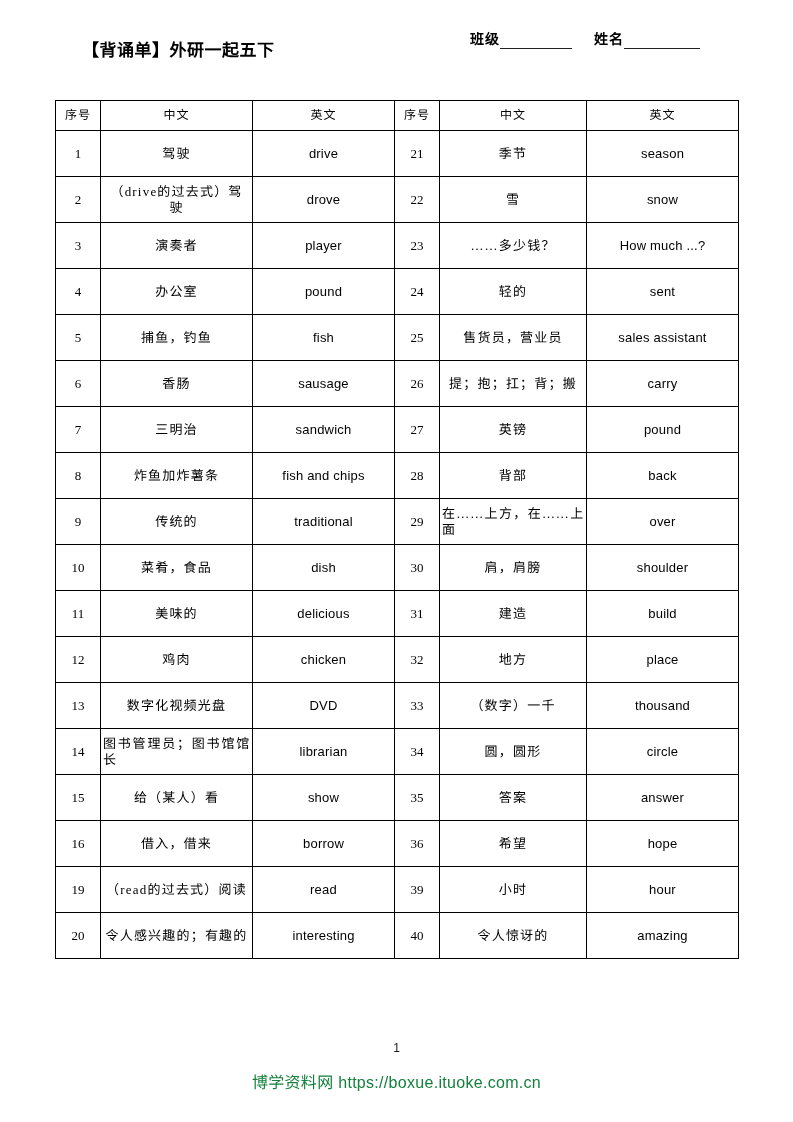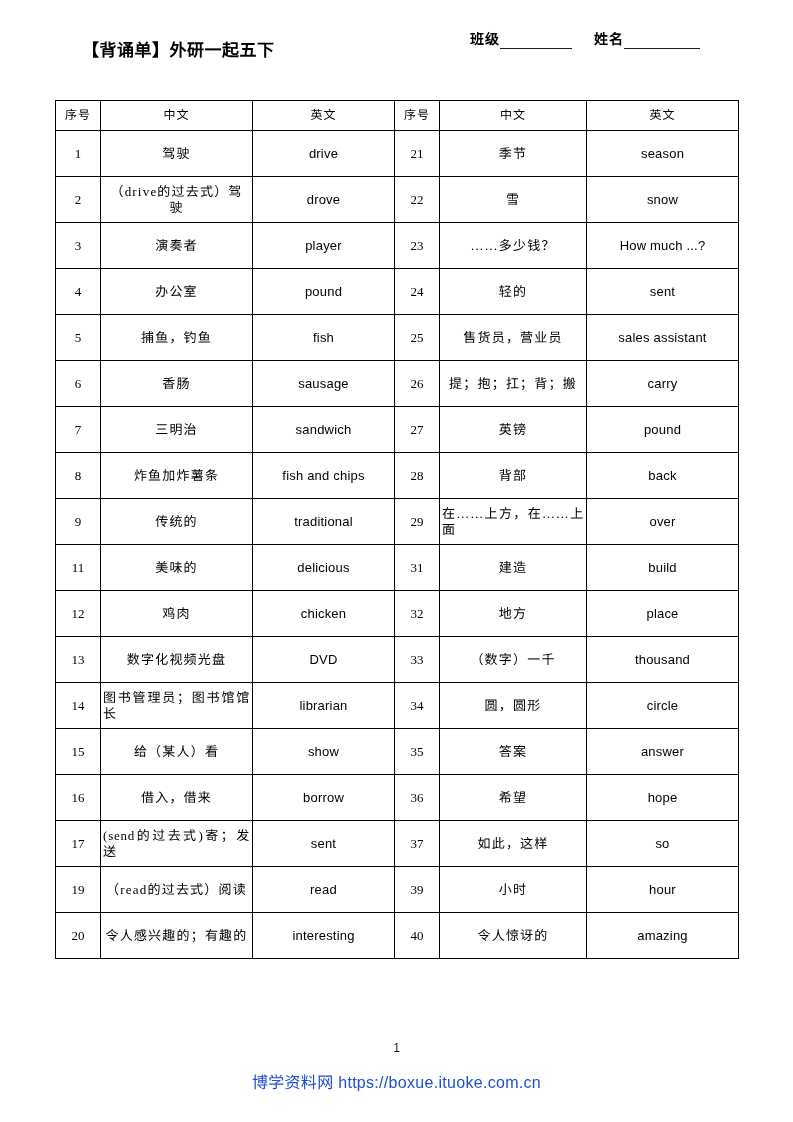--- a/index.html
+++ b/index.html
@@ -146,21 +146,21 @@
     color: #1a1a1a;
   }
   .watermark {
     position: absolute;
     left: 0;
     top: 1069px;
     width: 793px;
     text-align: center;
     font-family: "Liberation Sans", "DejaVu Sans", sans-serif;
     font-size: 16px;
-    color: #1d4ed8;
+    color: #15803d;
     letter-spacing: 0.3px;
   }
 </style>
 </head>
 <body>
 
 <div class="page">
 
   <div class="header-area">
 
@@ -270,20 +270,28 @@
         </tr>
         <tr>
           <td class="cell-idx">9</td>
           <td class="cell-cn">传统的</td>
           <td class="cell-en">traditional</td>
           <td class="cell-idx">29</td>
           <td class="cell-cn wrap">在……上方，在……上面</td>
           <td class="cell-en">over</td>
         </tr>
         <tr>
+          <td class="cell-idx">10</td>
+          <td class="cell-cn">菜肴，食品</td>
+          <td class="cell-en">dish</td>
+          <td class="cell-idx">30</td>
+          <td class="cell-cn">肩，肩膀</td>
+          <td class="cell-en">shoulder</td>
+        </tr>
+        <tr>
           <td class="cell-idx">11</td>
           <td class="cell-cn">美味的</td>
           <td class="cell-en">delicious</td>
           <td class="cell-idx">31</td>
           <td class="cell-cn">建造</td>
           <td class="cell-en">build</td>
         </tr>
         <tr>
           <td class="cell-idx">12</td>
           <td class="cell-cn">鸡肉</td>
@@ -318,28 +326,20 @@
         </tr>
         <tr>
           <td class="cell-idx">16</td>
           <td class="cell-cn">借入，借来</td>
           <td class="cell-en">borrow</td>
           <td class="cell-idx">36</td>
           <td class="cell-cn">希望</td>
           <td class="cell-en">hope</td>
         </tr>
         <tr>
-          <td class="cell-idx">17</td>
-          <td class="cell-cn wrap">(send的过去式)寄；发送</td>
-          <td class="cell-en">sent</td>
-          <td class="cell-idx">37</td>
-          <td class="cell-cn">如此，这样</td>
-          <td class="cell-en">so</td>
-        </tr>
-        <tr>
           <td class="cell-idx">19</td>
           <td class="cell-cn">（read的过去式）阅读</td>
           <td class="cell-en">read</td>
           <td class="cell-idx">39</td>
           <td class="cell-cn">小时</td>
           <td class="cell-en">hour</td>
         </tr>
         <tr>
           <td class="cell-idx">20</td>
           <td class="cell-cn">令人感兴趣的；有趣的</td>

